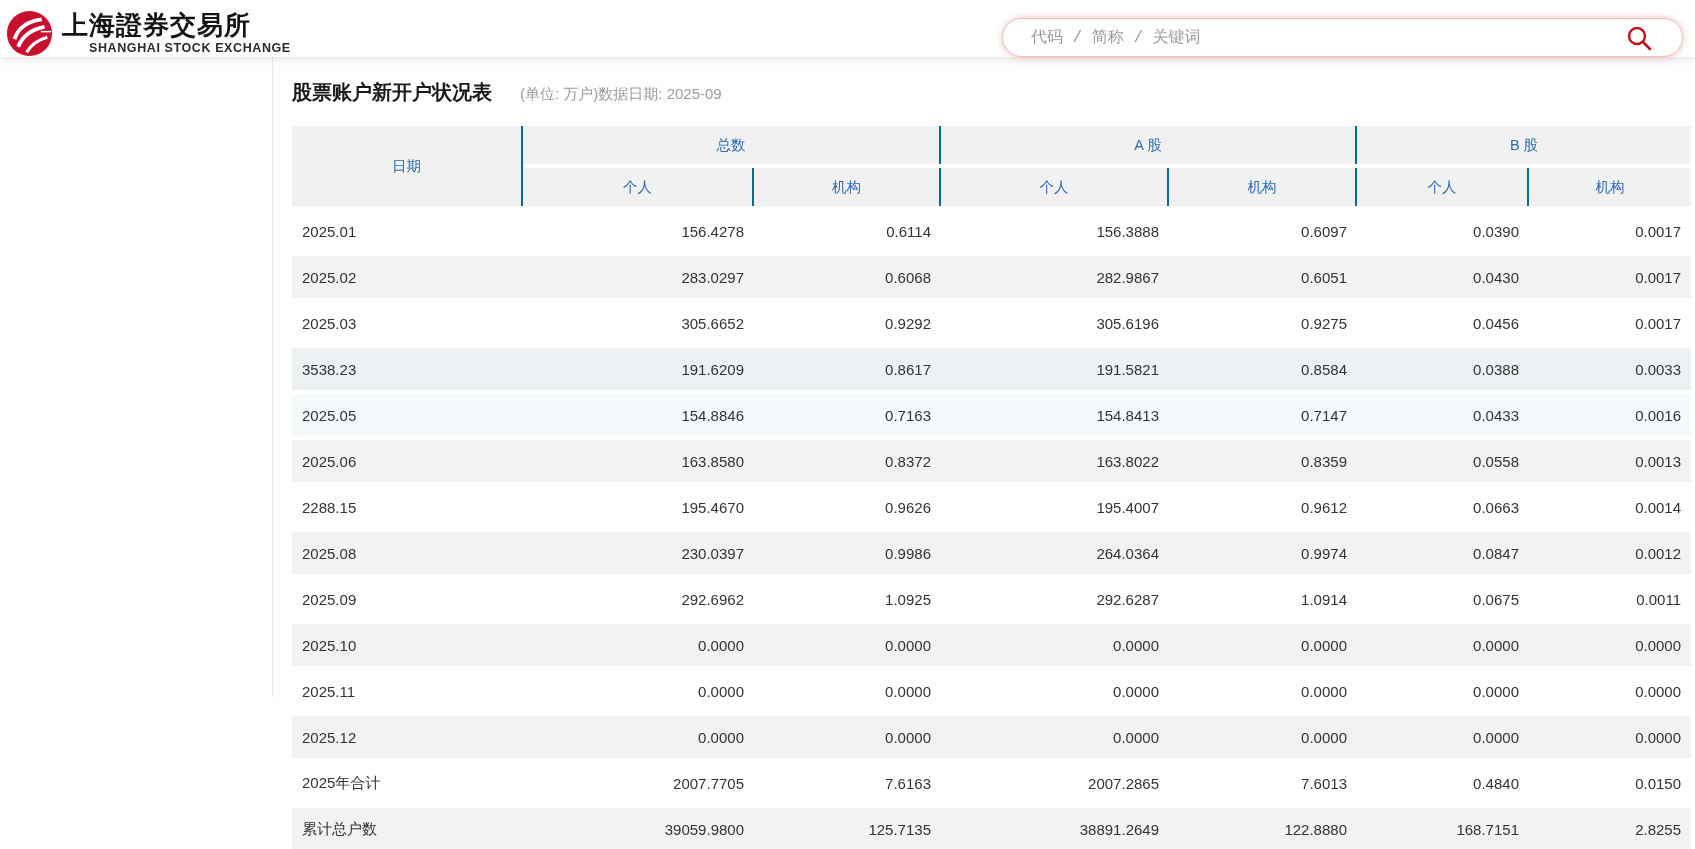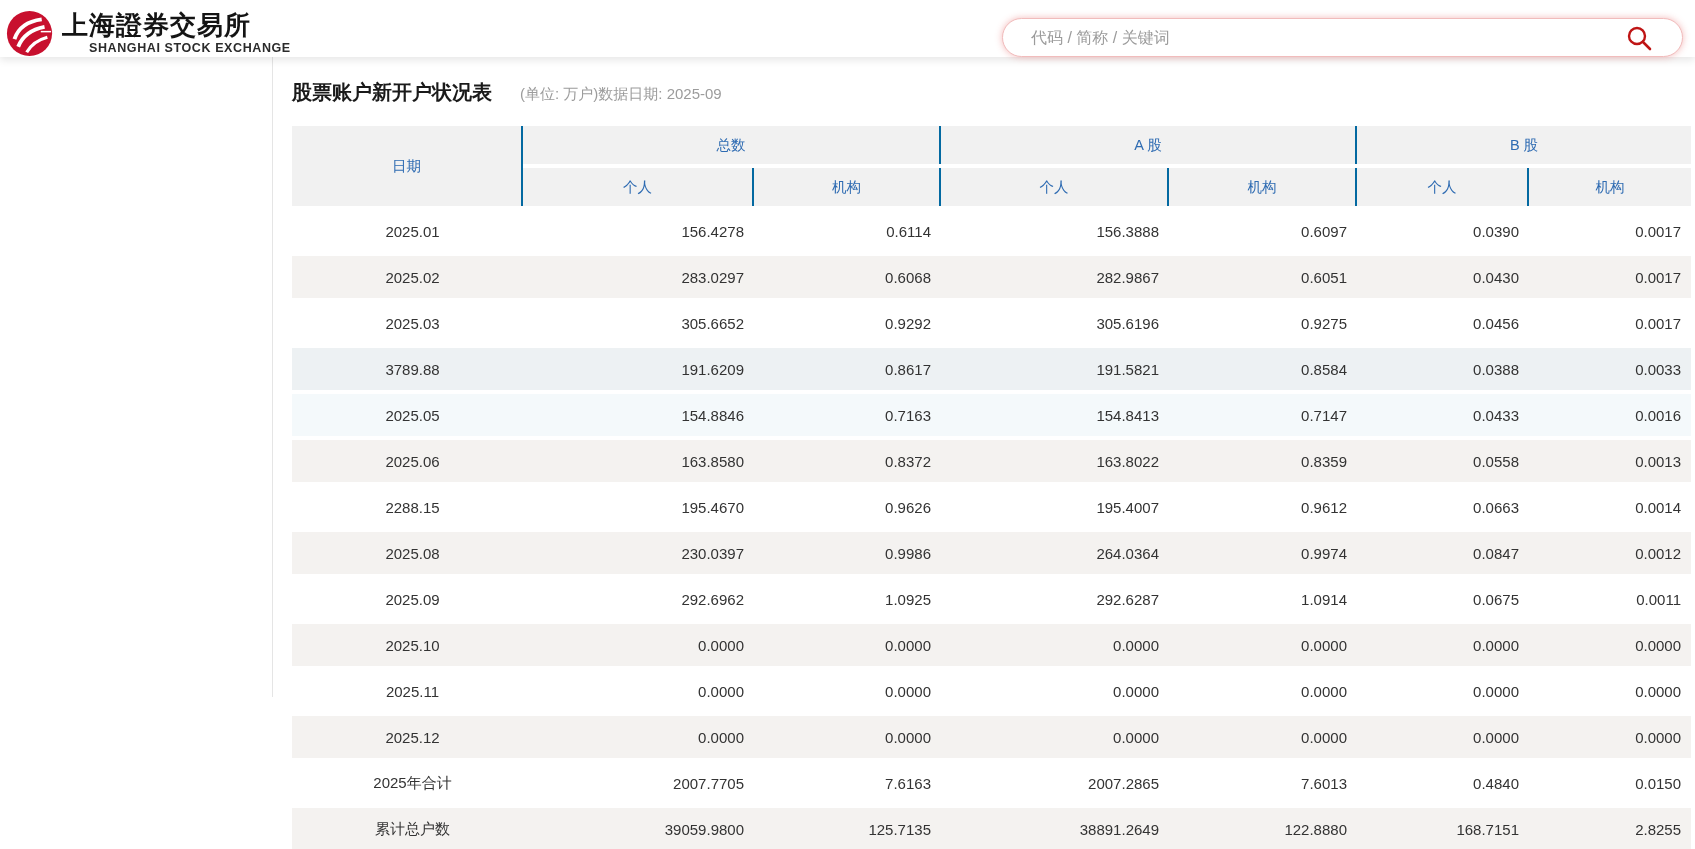--- a/index.html
+++ b/index.html
@@ -29,21 +29,21 @@
   }
   .logo-text .en{
     font-size:12.5px;font-weight:bold;color:#2b2b2b;letter-spacing:.6px;margin-top:1px;margin-left:27px;
   }
   .search-wrap{position:relative;width:681px;margin-right:0;}
   .search-input{
     width:100%;height:39px;border-radius:20px;
     border:1px solid #f1bcbc;outline:none;
     box-shadow:0 0 7px rgba(227,84,84,.40);
     padding:0 64px 0 28px;font-size:16px;color:#333;
-    font-family:Liberation Sans, sans-serif;
+    font-family:Liberation Mono, monospace;
   }
   .search-input::placeholder{color:#9b9b9b;}
   .search-btn{
     position:absolute;right:30px;top:6px;width:28px;height:28px;
     background:none;border:none;cursor:pointer;padding:0;
   }
 
   
   .page{display:flex;height:640px;background:#fff;}
   .left-gutter{width:273px;flex:0 0 auto;border-right:1px solid #e5e5e5;}
@@ -72,21 +72,21 @@
     text-align:center;vertical-align:middle;
     border-right:2px solid #0369a1;
   }
   thead tr th:last-child{border-right:none;}
 
   tbody td{
     height:42px;font-size:15px;color:var(--text);
     text-align:right;padding-right:10px;vertical-align:middle;
     background:#fff;
   }
-  tbody td.date{text-align:center;padding-left:10px;padding-right:0;}
+  tbody td.date{text-align:left;padding-left:10px;padding-right:0;}
   tbody tr:nth-child(even) td{background:var(--row-alt);}
   tbody tr.cool td{background:var(--row-cool);}
   tbody tr.hover td{background:var(--row-hover);}
 </style>
 </head>
 <body>
 
 <header class="topbar">
   <a class="logo">
     <svg class="logo-mark" viewBox="0 0 50 50">
@@ -171,21 +171,21 @@
           <tr>
             <td class="date">2025.03</td>
             <td>305.6652</td>
             <td>0.9292</td>
             <td>305.6196</td>
             <td>0.9275</td>
             <td>0.0456</td>
             <td>0.0017</td>
           </tr>
           <tr class="cool">
-            <td class="date">3789.88</td>
+            <td class="date">3538.23</td>
             <td>191.6209</td>
             <td>0.8617</td>
             <td>191.5821</td>
             <td>0.8584</td>
             <td>0.0388</td>
             <td>0.0033</td>
           </tr>
           <tr class="hover">
             <td class="date">2025.05</td>
             <td>154.8846</td>

